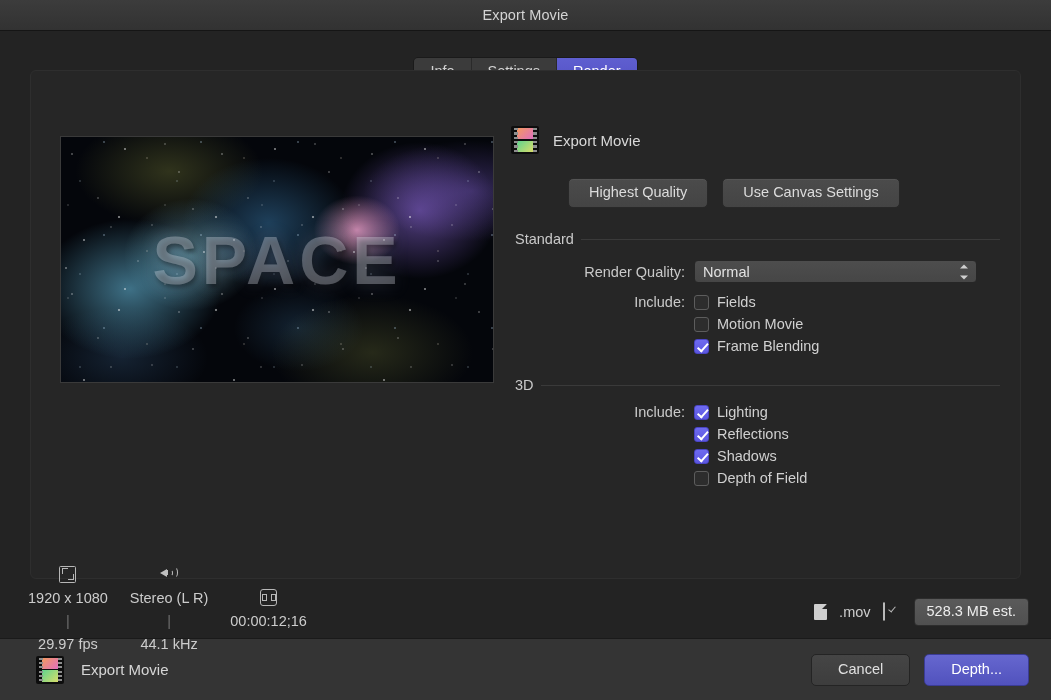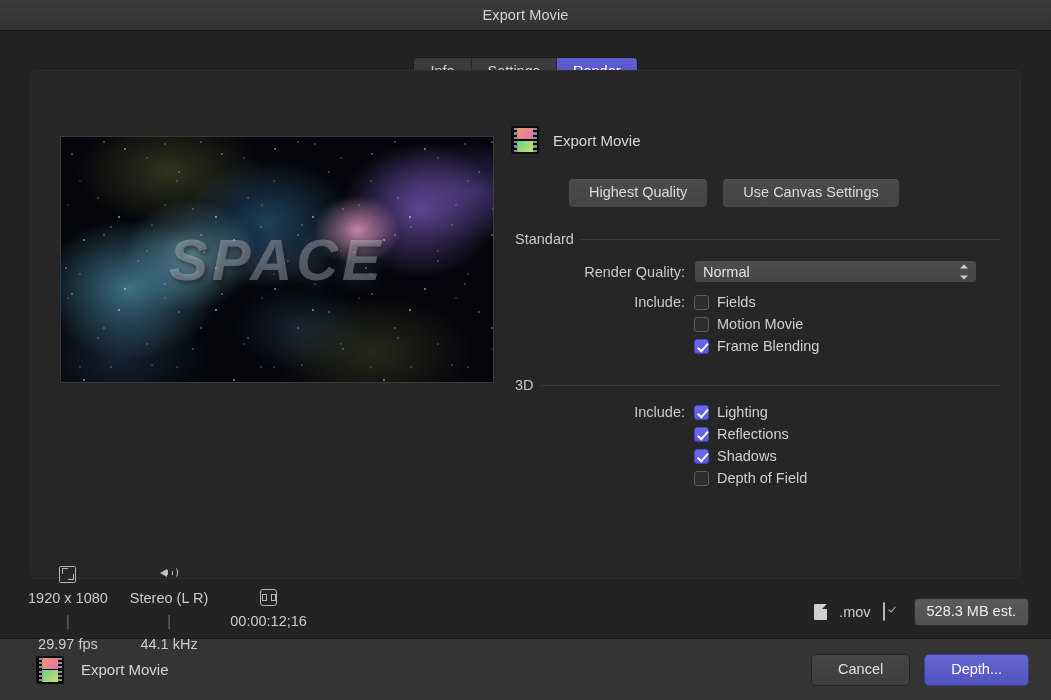--- a/index.html
+++ b/index.html
@@ -151,27 +151,26 @@
     opacity: .8;
   }
   .space-text {
     position: absolute;
     left: 0; right: 0;
     top: 50%;
     transform: translateY(-50%);
     text-align: center;
     font-family: "Liberation Sans", sans-serif;
     font-weight: bold;
-    font-size: 58px;
+    font-size: 68px;
     letter-spacing: 4px;
     color: rgba(235,240,250,.30);
     text-shadow: 0 0 18px rgba(190,215,255,.22), 2px 3px 5px rgba(0,0,0,.5);
     user-select: none;
     line-height: 1;
-    font-style: italic;
   }
 
   
   #rightcol {
     position: absolute;
     left: 480px;
     top: 52px;
     right: 20px;
     bottom: 10px;
   }

